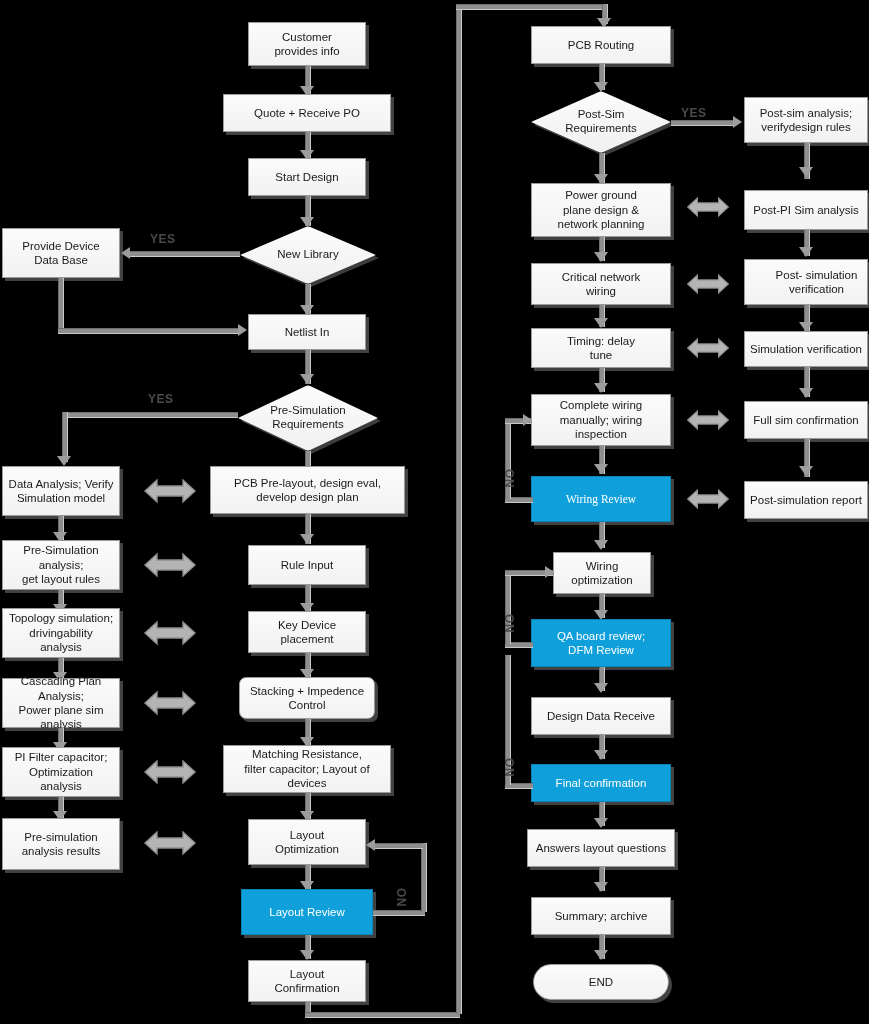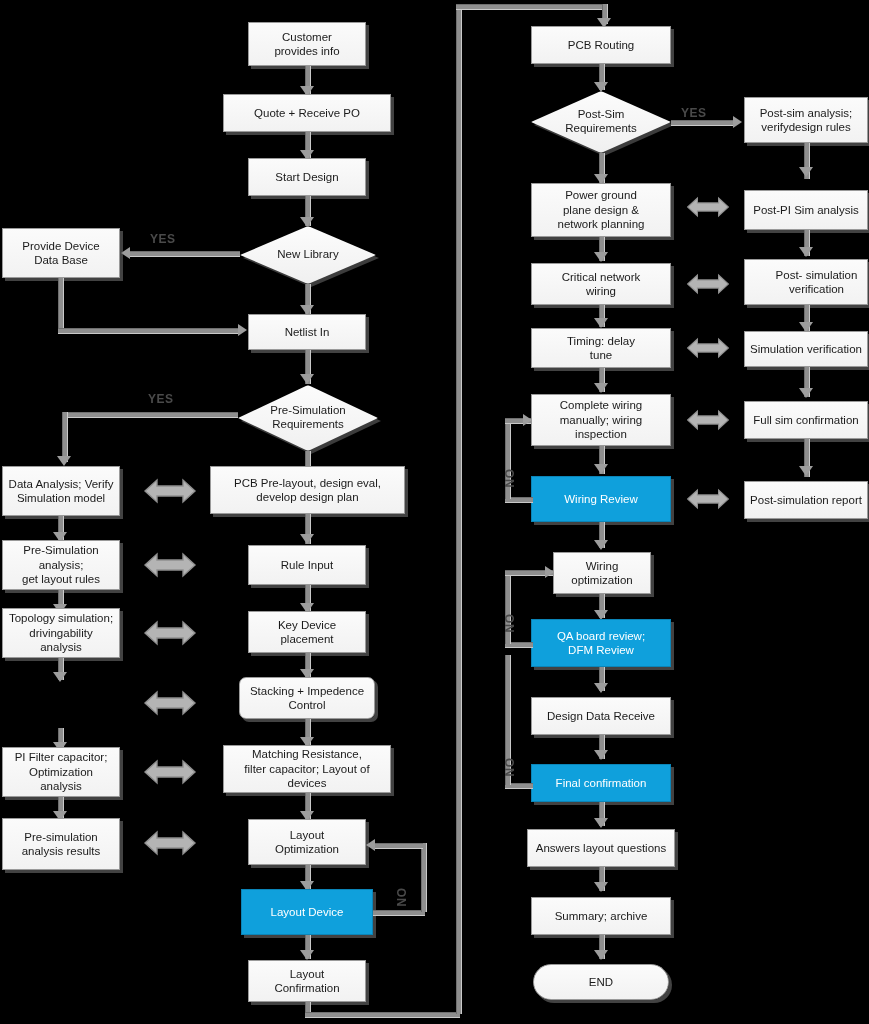--- a/index.html
+++ b/index.html
@@ -108,20 +108,22 @@
   <div class="node" style="left:2px;top:540px;width:118px;height:50px;">Pre-Simulation analysis;
 get layout rules</div>
   <div class="vline" style="left:58px;top:590px;height:22px;"></div>
   <div class="arrowhead ah-down" style="left:53px;top:604px;"></div>
 
   <div class="node" style="left:2px;top:608px;width:118px;height:50px;">Topology simulation;
 drivingability analysis</div>
   <div class="vline" style="left:58px;top:658px;height:22px;"></div>
   <div class="arrowhead ah-down" style="left:53px;top:672px;"></div>
 
+  <div class="node" style="left:2px;top:678px;width:118px;height:50px;">Cascading Plan Analysis;
+Power plane sim analysis</div>
   <div class="vline" style="left:58px;top:728px;height:22px;"></div>
   <div class="arrowhead ah-down" style="left:53px;top:742px;"></div>
 
   <div class="node" style="left:2px;top:747px;width:118px;height:50px;">PI Filter capacitor;
 Optimization analysis</div>
   <div class="vline" style="left:58px;top:797px;height:22px;"></div>
   <div class="arrowhead ah-down" style="left:53px;top:811px;"></div>
 
   <div class="node" style="left:2px;top:818px;width:118px;height:52px;">Pre-simulation
 analysis results</div>
@@ -168,21 +170,21 @@
   <div class="node" style="left:223px;top:745px;width:168px;height:48px;">Matching Resistance,
 filter capacitor; Layout of devices</div>
   <div class="vline" style="left:305px;top:793px;height:26px;"></div>
   <div class="arrowhead ah-down" style="left:300px;top:811px;"></div>
 
   <div class="node" style="left:248px;top:819px;width:118px;height:46px;">Layout
 Optimization</div>
   <div class="vline" style="left:305px;top:865px;height:26px;"></div>
   <div class="arrowhead ah-down" style="left:300px;top:881px;"></div>
 
-  <div class="node blue" style="left:241px;top:889px;width:132px;height:46px;">Layout Device</div>
+  <div class="node blue" style="left:241px;top:889px;width:132px;height:46px;">Layout Review</div>
 
   <div class="hline" style="left:373px;top:910px;width:52px;"></div>
   <div class="vline" style="left:421px;top:843px;height:69px;"></div>
   <div class="hline" style="left:373px;top:843px;width:50px;"></div>
   <div class="arrowhead ah-left" style="left:366px;top:839px;"></div>
   <div class="edgelbl" style="left:392px;top:890px;transform:rotate(-90deg);">NO</div>
 
   <div class="vline" style="left:305px;top:935px;height:24px;"></div>
   <div class="arrowhead ah-down" style="left:300px;top:950px;"></div>
 
@@ -229,21 +231,21 @@
 tune</div>
   <div class="vline" style="left:599px;top:368px;height:24px;"></div>
   <div class="arrowhead ah-down" style="left:594px;top:383px;"></div>
 
   <div class="node" style="left:531px;top:394px;width:140px;height:52px;">Complete wiring
 manually; wiring
 inspection</div>
   <div class="vline" style="left:599px;top:446px;height:28px;"></div>
   <div class="arrowhead ah-down" style="left:594px;top:464px;"></div>
 
-  <div class="node blue" style="left:531px;top:476px;width:140px;height:46px;">Wiring Review</div>
+  <div class="node blue" style="left:531px;top:476px;width:140px;height:46px;font-family:Liberation Serif, serif;">Wiring Review</div>
 
   <div class="hline" style="left:505px;top:497px;width:28px;"></div>
   <div class="vline" style="left:505px;top:418px;height:81px;"></div>
   <div class="hline" style="left:505px;top:418px;width:26px;"></div>
   <div class="arrowhead ah-right" style="left:523px;top:414px;"></div>
   <div class="edgelbl" style="left:500px;top:471px;transform:rotate(-90deg);">NO</div>
 
   <div class="vline" style="left:599px;top:522px;height:26px;"></div>
   <div class="arrowhead ah-down" style="left:594px;top:540px;"></div>
 

